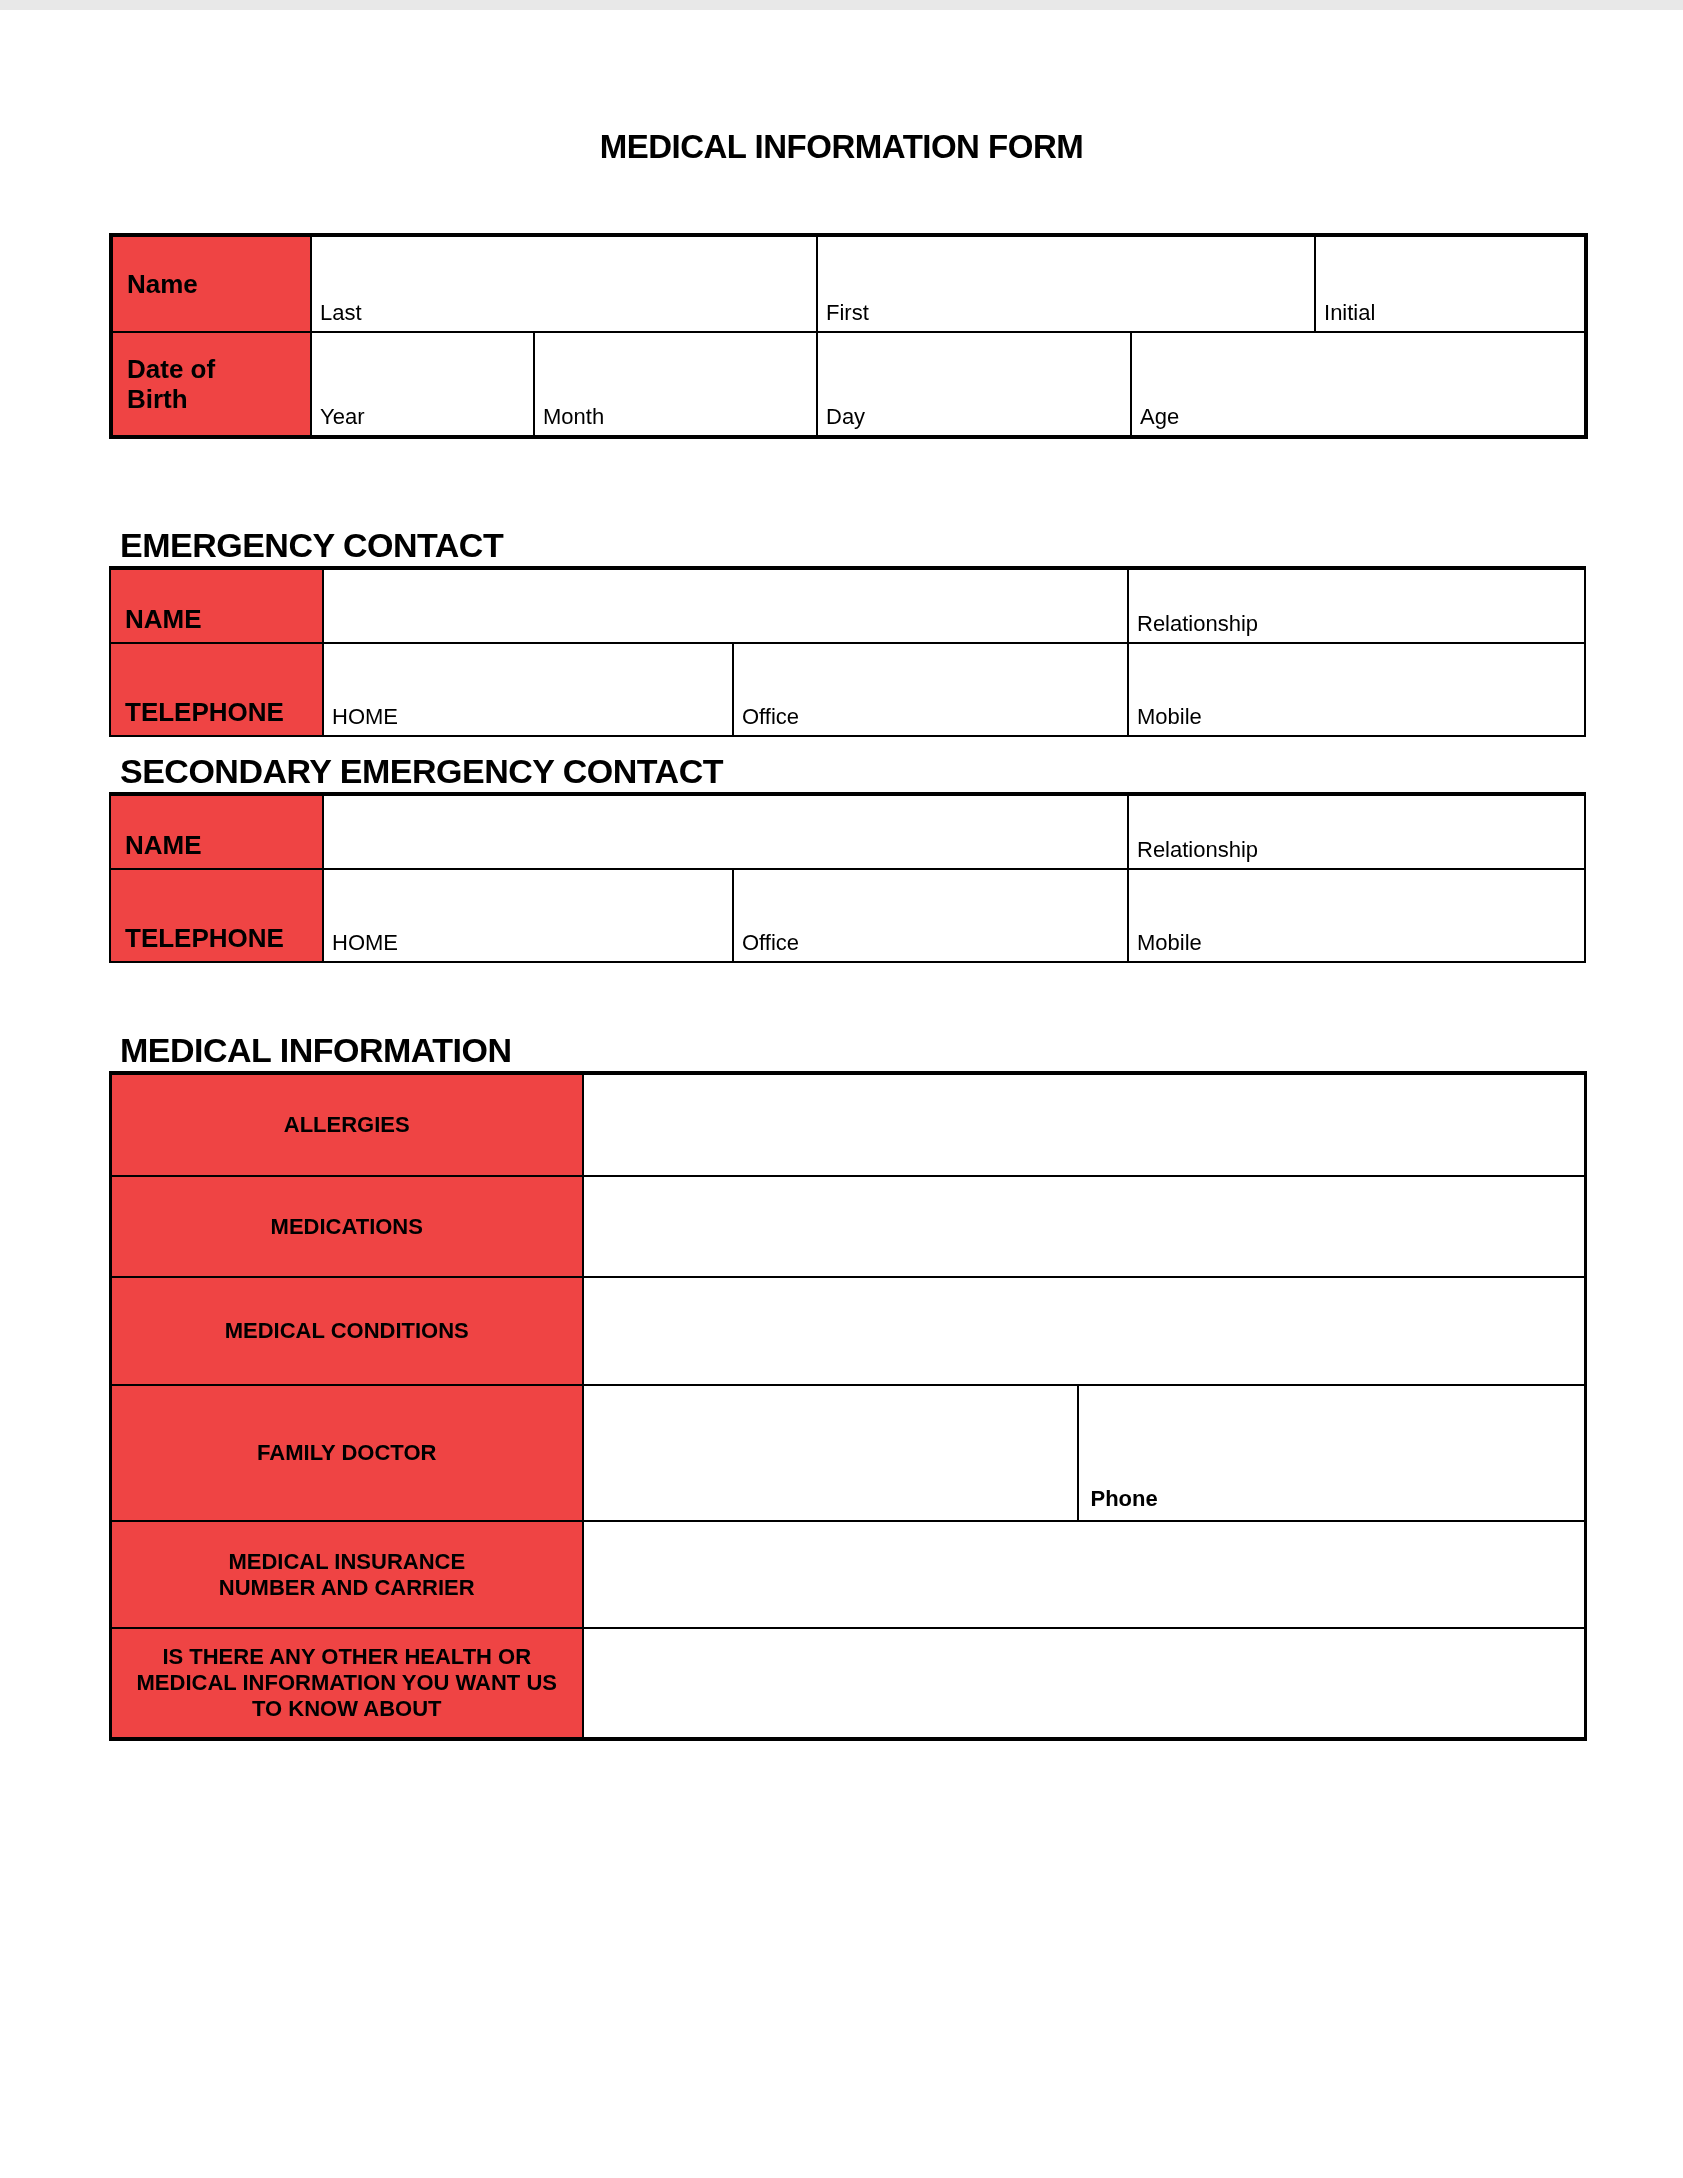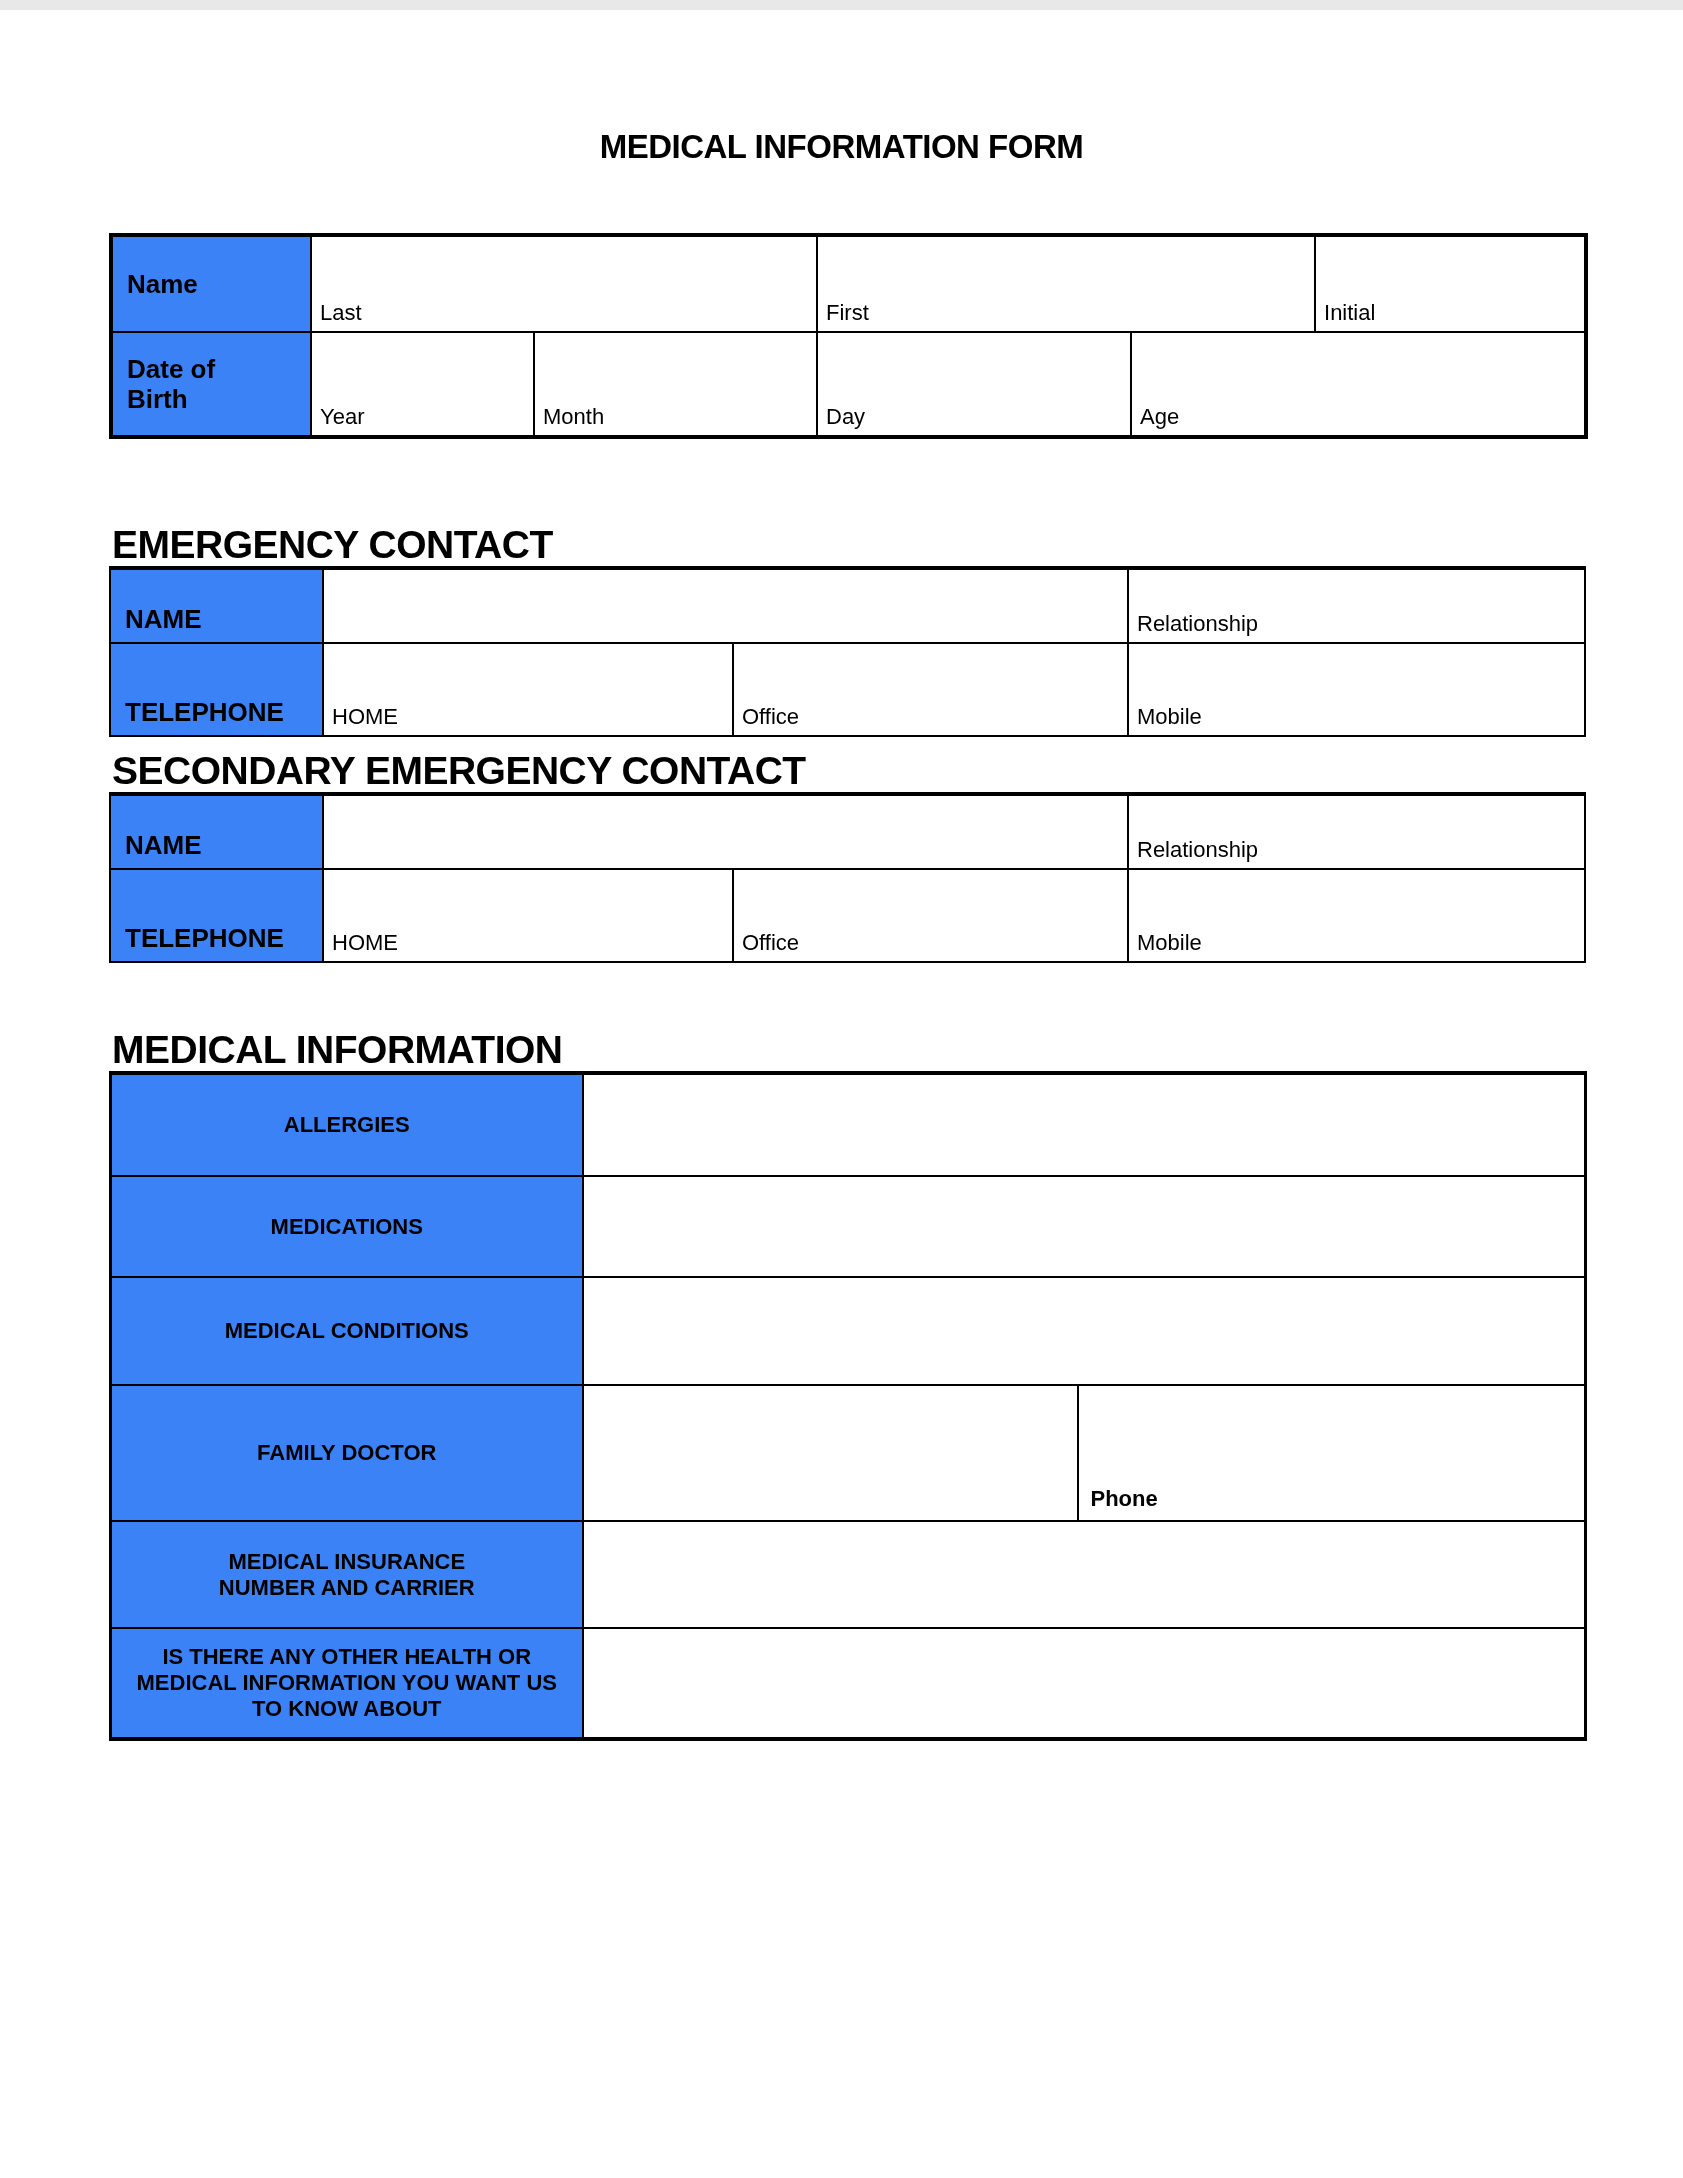--- a/index.html
+++ b/index.html
@@ -7,24 +7,24 @@
     position:relative; width:1683px; height:2178px; background:#ffffff;
     font-family:"Liberation Sans", sans-serif; color:#000; margin:10px auto;
     overflow:hidden;
     padding-left:20px;
   }
   .title {
     position:absolute; top:117px; left:0; width:1683px; text-align:center;
     font-size:33px; font-weight:bold; line-height:40px; letter-spacing:-0.5px;
   }
   .section-heading {
-    position:absolute; left:112px; font-size:39px; font-weight:bold;
+    position:absolute; left:120px; font-size:34px; font-weight:bold;
     line-height:34px; letter-spacing:-0.5px; white-space:nowrap;
   }
-  table { border-collapse:collapse; table-layout:fixed; position:absolute; background:#3b82f6; }
+  table { border-collapse:collapse; table-layout:fixed; position:absolute; background:#ef4444; }
   td { padding:0; vertical-align:bottom; overflow:hidden; }
 
   
   .t1 { left:109px; top:223px; width:1475px; border:4px solid #000; }
   .t1 td { border:2px solid #000; }
   .t1 tr.r1 { height:97px; }
   .t1 tr.r2 { height:105px; }
 
   
   .tc { width:1475px; border:2px solid #000; border-top:4px solid #000; }

